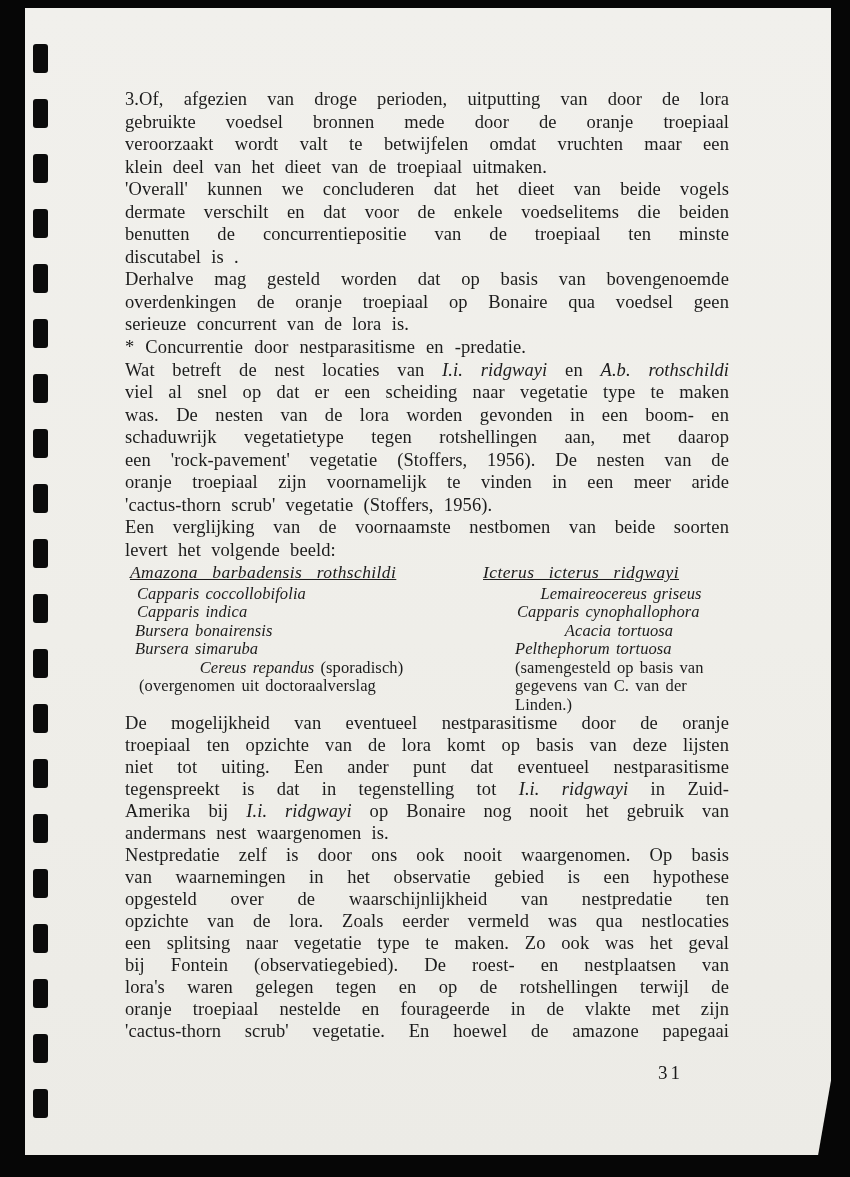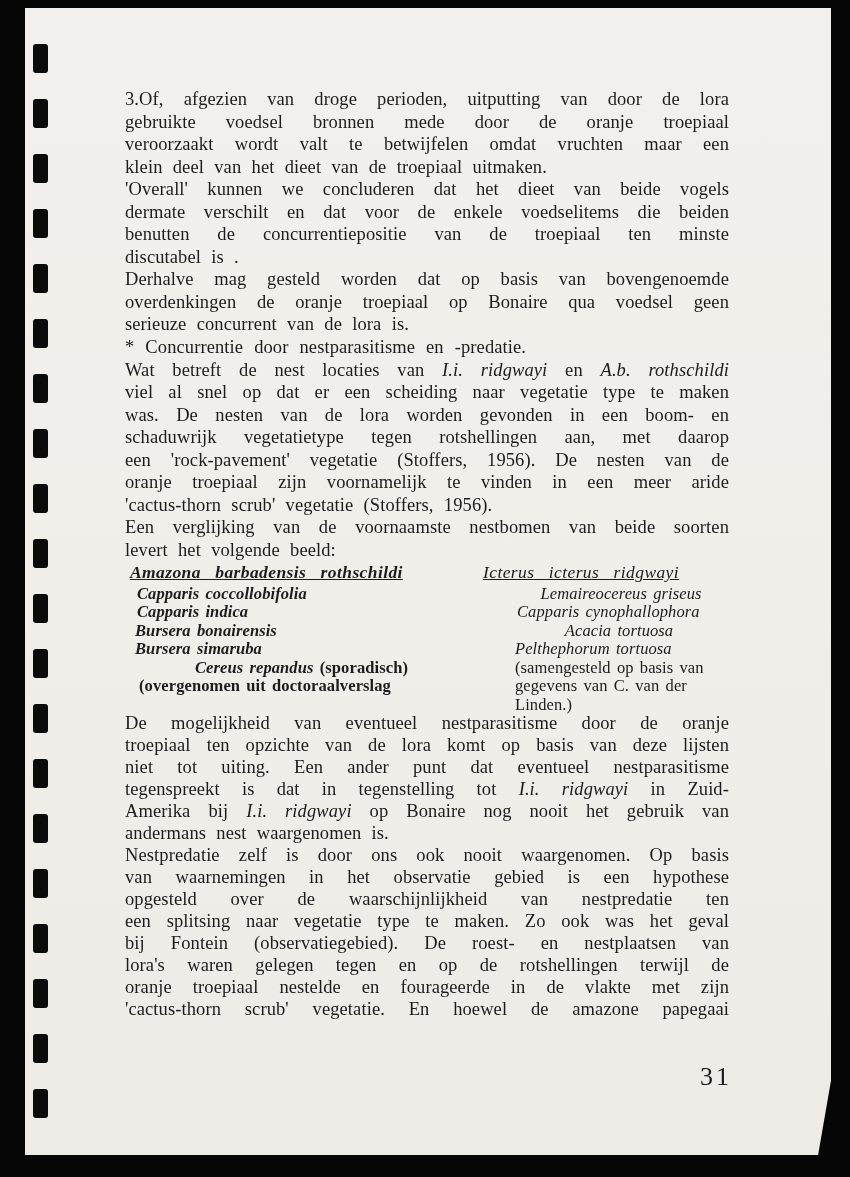--- a/index.html
+++ b/index.html
@@ -29,30 +29,30 @@
   #block-b { top:328px; }
   #block-c { top:555px; height:150px; }
   #block-d { top:704px; line-height:22px; }
   .tline {
     text-align:justify; text-align-last:justify;
     word-spacing:0.14em; white-space:normal;
   }
   .tline.end { text-align-last:left; word-spacing:0.30em; }
   .heading .tline { word-spacing:0.34em; }
   .list-col { position:absolute; top:0; font-size:16.5px; line-height:18.5px; }
-  #list-left  { left:5px;  width:330px;font-weight:bold; }
+  #list-left  { left:5px;  width:330px; }
   #list-right { left:358px; width:246px; }
   .litem { font-style:normal; word-spacing:0.12em; }
   .lhead {
     text-decoration:underline; word-spacing:0.55em;
     font-size:17.5px; letter-spacing:0.4px; margin-bottom:3px;
   }
   .pagenum {
-    position:absolute; left:675px; top:1054px;
-    font-size:26px; letter-spacing:3px;
+    position:absolute; left:633px; top:1054px;
+    font-size:19px; letter-spacing:3px;
   }
   i { font-style:italic; }
 </style>
 </head>
 <body>
 
 <div class="paper">
 
   <div class="binding">
       <div class="hole"></div>
@@ -144,20 +144,21 @@
         <div class="tline">troepiaal ten opzichte van de lora komt op basis van deze lijsten</div>
         <div class="tline">niet tot uiting. Een ander punt dat eventueel nestparasitisme</div>
         <div class="tline">tegenspreekt is dat in tegenstelling tot <i>I.i. ridgwayi</i> in Zuid-</div>
         <div class="tline">Amerika bij <i>I.i. ridgwayi</i> op Bonaire nog nooit het gebruik van</div>
         <div class="tline end">andermans nest waargenomen is.</div>
       </div>
     <div>
         <div class="tline">Nestpredatie zelf is door ons ook nooit waargenomen. Op basis</div>
         <div class="tline">van waarnemingen in het observatie gebied is een hypothese</div>
         <div class="tline">opgesteld over de waarschijnlijkheid van nestpredatie ten</div>
+        <div class="tline">opzichte van de lora. Zoals eerder vermeld was qua nestlocaties</div>
         <div class="tline">een splitsing naar vegetatie type te maken. Zo ook was het geval</div>
         <div class="tline">bij Fontein (observatiegebied). De roest- en nestplaatsen van</div>
         <div class="tline">lora's waren gelegen tegen en op de rotshellingen terwijl de</div>
         <div class="tline">oranje troepiaal nestelde en fourageerde in de vlakte met zijn</div>
         <div class="tline">'cactus-thorn scrub' vegetatie. En hoewel de amazone papegaai</div>
       </div>
   </div>
 
   <div class="pagenum">31</div>
 

